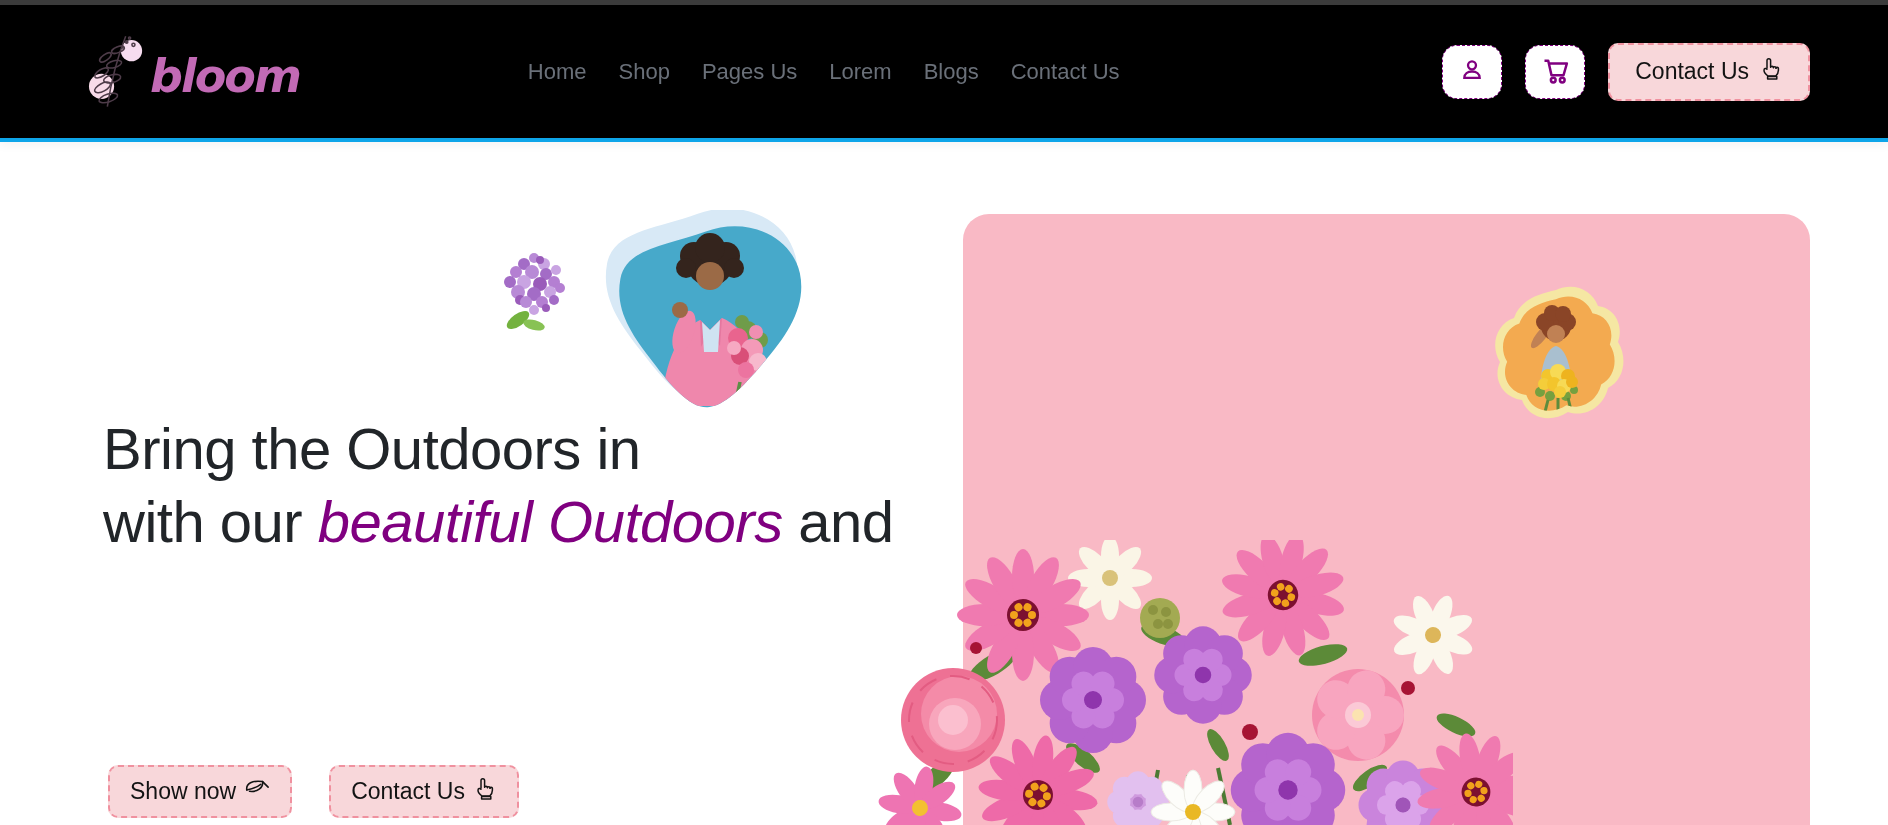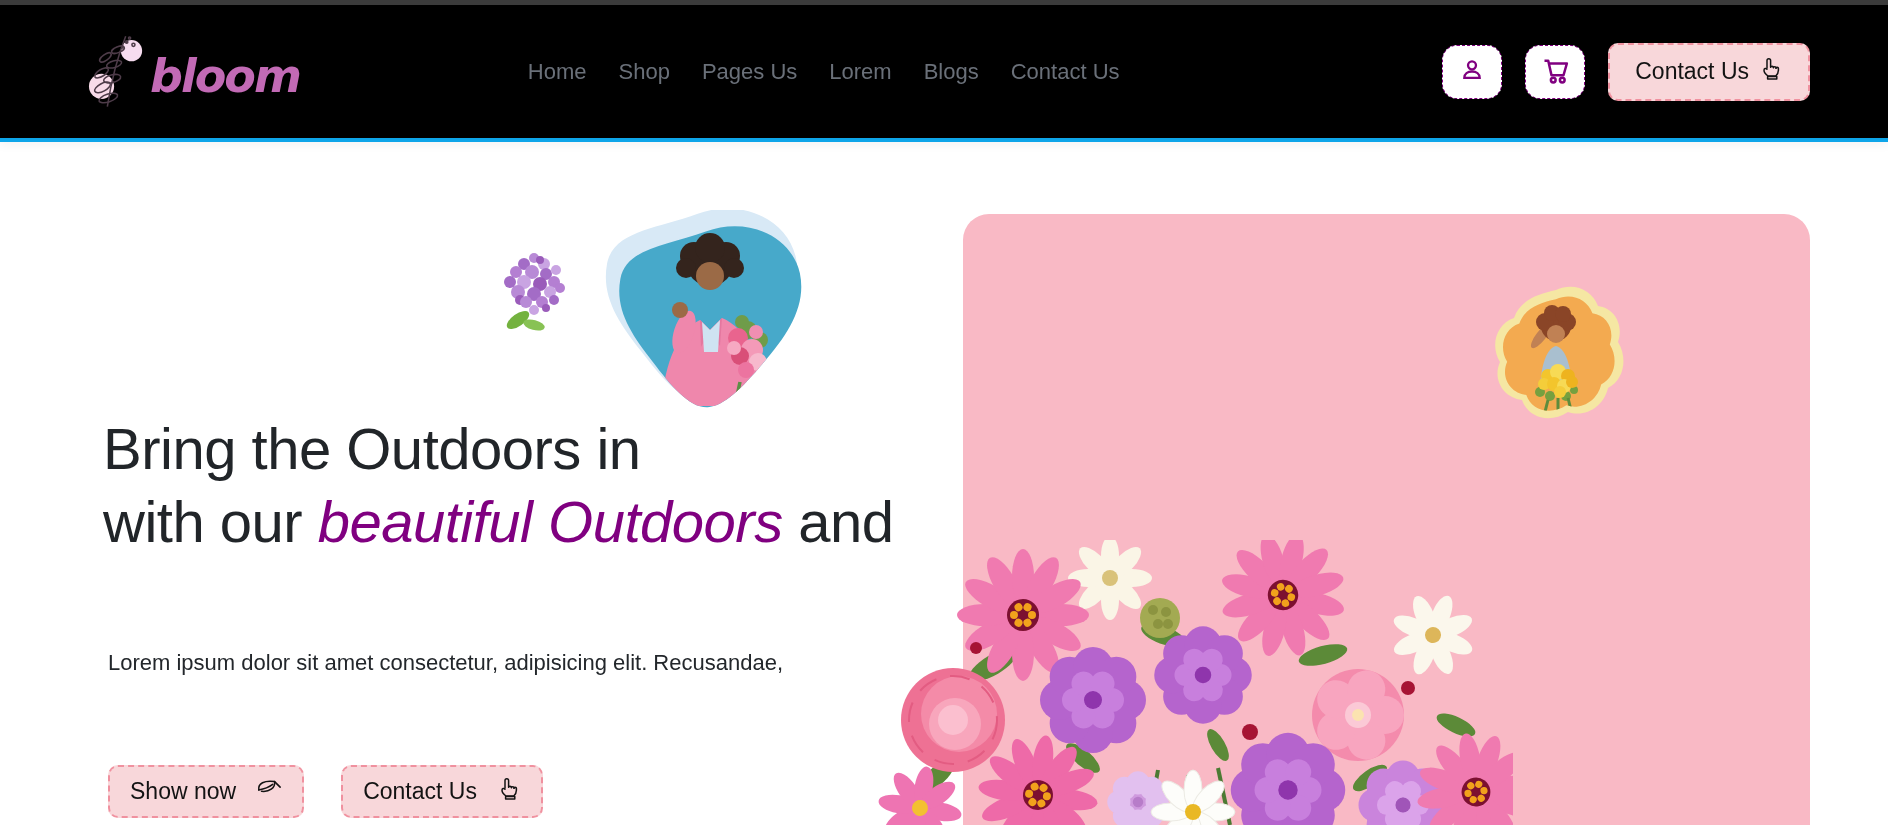--- a/index.html
+++ b/index.html
@@ -26,21 +26,21 @@
             border-radius:10px;font-size:23px;color:#131313;cursor:pointer;font-family:inherit;}
   .header .pill-btn{height:58px;padding:0 25px;margin-left:23px;}
 
   
   .hero-heading{position:absolute;left:103px;top:412px;margin:0;font-size:58px;line-height:73px;
                 font-weight:normal;color:var(--heading_dark,#212529);z-index:5;letter-spacing:-.5px;}
   .hero-heading .hl{color:var(--accent_purple,#800080);font-style:italic;}
   .hero-desc{position:absolute;left:108px;top:645px;margin:0;font-size:22px;line-height:35px;
              color:#23272b;z-index:5;}
   .hero-cta{position:absolute;left:108px;top:765px;display:flex;gap:37px;z-index:5;}
-  .hero-cta .pill-btn{height:53px;padding:0 20px;gap:20px;}
+  .hero-cta .pill-btn{height:53px;padding:0 20px;gap:8px;}
 
   
   .pink-panel{position:absolute;left:963px;top:214px;width:847px;height:650px;
               background:var(--panel_pink,#f9b9c5);border-radius:26px;z-index:1;}
   .lilac{position:absolute;left:494px;top:248px;z-index:2;}
   .blob-blue{position:absolute;left:598px;top:210px;z-index:2;}
   .blob-yellow{position:absolute;left:1486px;top:284px;z-index:2;}
   .bouquet{position:absolute;left:858px;top:540px;z-index:3;}
 </style>
 </head>
@@ -115,21 +115,21 @@
       </button>
     </div>
   </div>
 
   <h1 class="hero-heading">
     <span>Bring the Outdoors in</span><br>
     <span>with our </span><em class="hl">beautiful Outdoors</em><span> and</span><br>
   </h1>
 
   <p class="hero-desc">
-    <span>Lorem ipsum dolor sit amet consectetur, adipisicing elit. Recusandae,</span><br>
+    <br>
   </p>
 
   <div class="hero-cta">
     <button class="pill-btn hero-btn">
       <span>Show now</span>
       <span>
         <svg width="26" height="22" viewBox="0 0 28 22" fill="none" stroke="#131313" stroke-width="1.7" stroke-linecap="round" stroke-linejoin="round">
           <path d="M3 12 C2 5 9 1.5 20 3 C21 10 14 14.5 6 13.5"></path>
           <path d="M3 12 C9 11 14 9 18 6"></path>
           <path d="M20 3 L26 9"></path>

